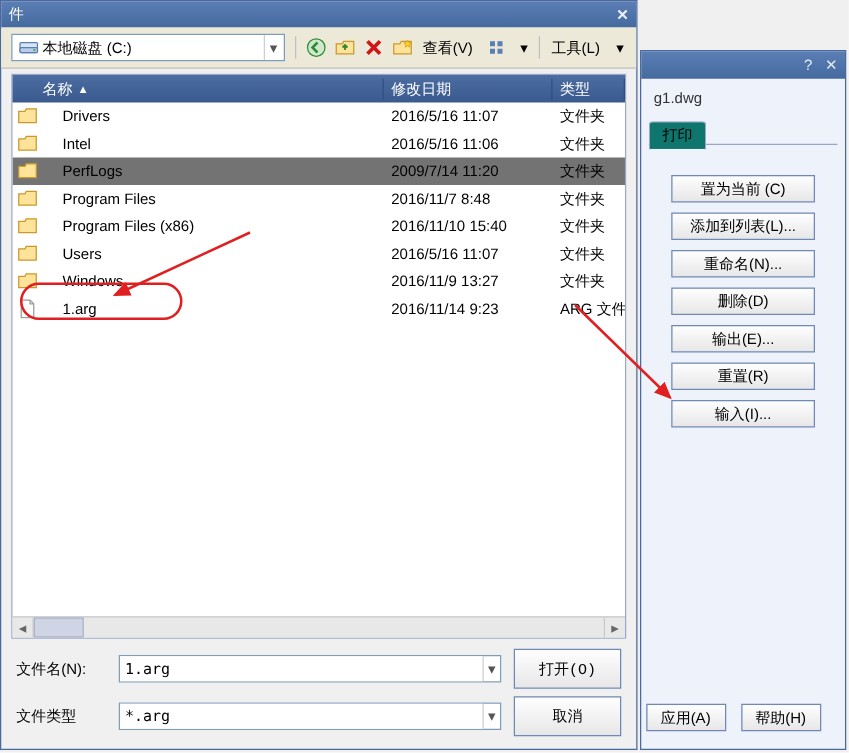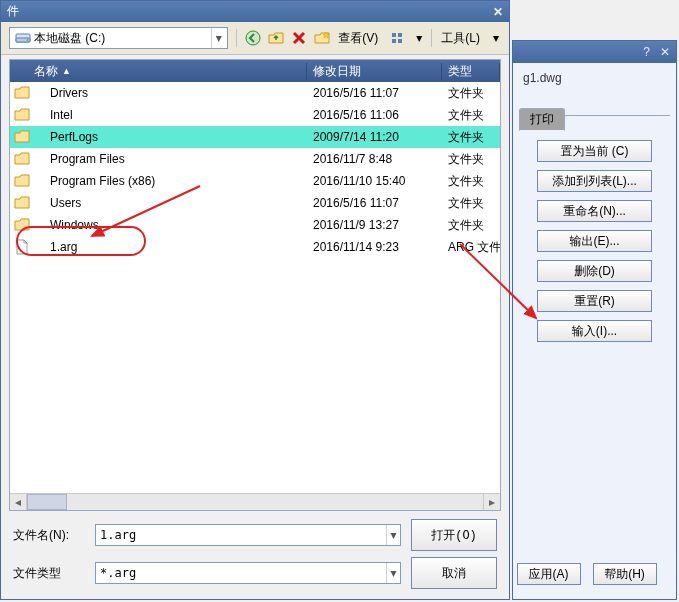--- a/index.html
+++ b/index.html
@@ -4,21 +4,21 @@
 <style>
 * { margin: 0; padding: 0; box-sizing: border-box; font-family: "Microsoft YaHei", "SimSun", sans-serif; font-size: 12px; }
 body { background: #f0f0f0; width: 679px; height: 602px; position: relative; overflow: hidden; }
 
 
 .bg-dialog { position: absolute; left: 512px; top: 40px; width: 165px; height: 560px; background: #eef2fb; border: 1px solid #4a6a9f; }
 .bg-titlebar { background: linear-gradient(#5b7fb5, #456a9e); height: 22px; color: #fff; display: flex; align-items: center; justify-content: flex-end; padding: 0 6px; gap: 10px; }
 .bg-titlebar span { cursor: default; opacity: .85; }
 .bg-body { padding: 4px 6px; }
 .bg-filename { padding: 4px 4px 8px; color: #333; }
-.bg-tab { display: inline-block; background: #a3a3a3; border: 1px solid #9aa8c6; border-bottom: 1px solid #eef2fb; padding: 2px 10px; border-radius: 3px 3px 0 0; position: relative; top: 15px; }
+.bg-tab { display: inline-block; background: #0f766e; border: 1px solid #9aa8c6; border-bottom: 1px solid #eef2fb; padding: 2px 10px; border-radius: 3px 3px 0 0; position: relative; top: 4px; }
 .bg-tabline { border-top: 1px solid #9aa8c6; margin-top: -1px; }
 .bg-buttons { display: flex; flex-direction: column; gap: 8px; align-items: center; margin-top: 24px; }
 .bg-btn { width: 115px; height: 22px; background: linear-gradient(#fefefe,#e7e7e7); border: 1px solid #6f88b6; color: #000; cursor: pointer; display: flex; align-items: center; justify-content: center; }
 .bg-bottom { position: absolute; bottom: 14px; left: 0; right: 16px; display: flex; gap: 12px; justify-content: center; }
 .bg-bottom .bg-btn { width: 64px; }
 
 
 .dlg { position: absolute; left: 0; top: 0; width: 510px; height: 600px; background: #f0f0f0; border: 1px solid #4a6a9f; display: flex; flex-direction: column; }
 .dlg-titlebar { background: linear-gradient(#5b7fb5, #456a9e); height: 22px; color: #fff; display: flex; align-items: center; justify-content: space-between; padding: 0 6px; }
 .dlg-titlebar .close { cursor: pointer; font-weight: bold; opacity: .9; }
@@ -36,21 +36,21 @@
 .tb-text { display: flex; align-items: center; gap: 13px; cursor: pointer; padding: 1px 2px; }
 
 .inner { margin: 4px 8px 6px; border: 1px solid #9aa8c6; background: #fff; display: flex; flex-direction: column; height: 470px; }
 .col-head { display: flex; background: linear-gradient(#4c6da1, #3a5a8e); color: #fff; height: 22px; align-items: center; user-select: none; }
 .col-head .col { padding: 0 6px; border-right: 1px solid #2f4e80; display: flex; align-items: center; gap: 4px; }
 .col-name { flex: 1; }
 .col-date { width: 135px; }
 .col-type { width: 58px; }
 .file-list { flex: 1; overflow: auto; }
 .row { display: flex; align-items: center; height: 22px; padding: 0; }
-.row.sel { background: #5eead4; }
+.row.sel { background: #737373; }
 .row .cell-name { flex: 1; display: flex; align-items: center; gap: 20px; padding-left: 4px; }
 .row .cell-date { width: 135px; padding-left: 6px; }
 .row .cell-type { width: 58px; padding-left: 6px; white-space: nowrap; overflow: hidden; }
 .folder-ico, .file-ico { width: 16px; height: 16px; flex-shrink: 0; }
 .scroll-stub { height: 17px; background: #e8e8e8; border-top: 1px solid #c9c9c9; display: flex; }
 .scroll-stub .thumb { width: 40px; background: #cfd5e4; border: 1px solid #aab2c8; }
 .scroll-stub .track { flex: 1; }
 .scroll-stub .arrow { width: 17px; display: flex; align-items: center; justify-content: center; color: #666; border-left: 1px solid #c9c9c9; }
 .scroll-stub .arrow:first-child { border-left: none; border-right: 1px solid #c9c9c9; }
 
@@ -77,22 +77,22 @@
     <span>✕</span>
   </div>
   <div class="bg-body">
     <div class="bg-filename">g1.dwg</div>
     <span class="bg-tab">打印</span>
     <div class="bg-tabline"></div>
     <div class="bg-buttons">
       <button class="bg-btn">置为当前 (C)</button>
       <button class="bg-btn">添加到列表(L)...</button>
       <button class="bg-btn">重命名(N)...</button>
+      <button class="bg-btn">删除(D)</button>
       <button class="bg-btn">输出(E)...</button>
-      <button class="bg-btn">删除(D)</button>
       <button class="bg-btn">重置(R)</button>
       <button class="bg-btn">输入(I)...</button>
     </div>
   </div>
   <div class="bg-bottom">
     <button class="bg-btn">应用(A)</button>
     <button class="bg-btn">帮助(H)</button>
   </div>
 </div>
 

